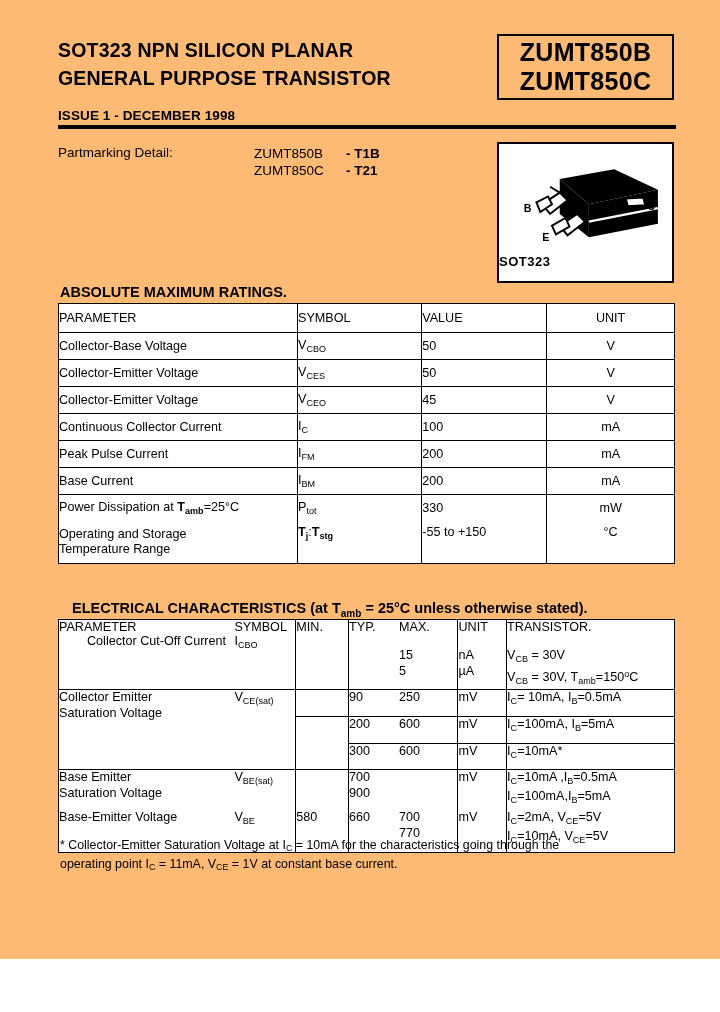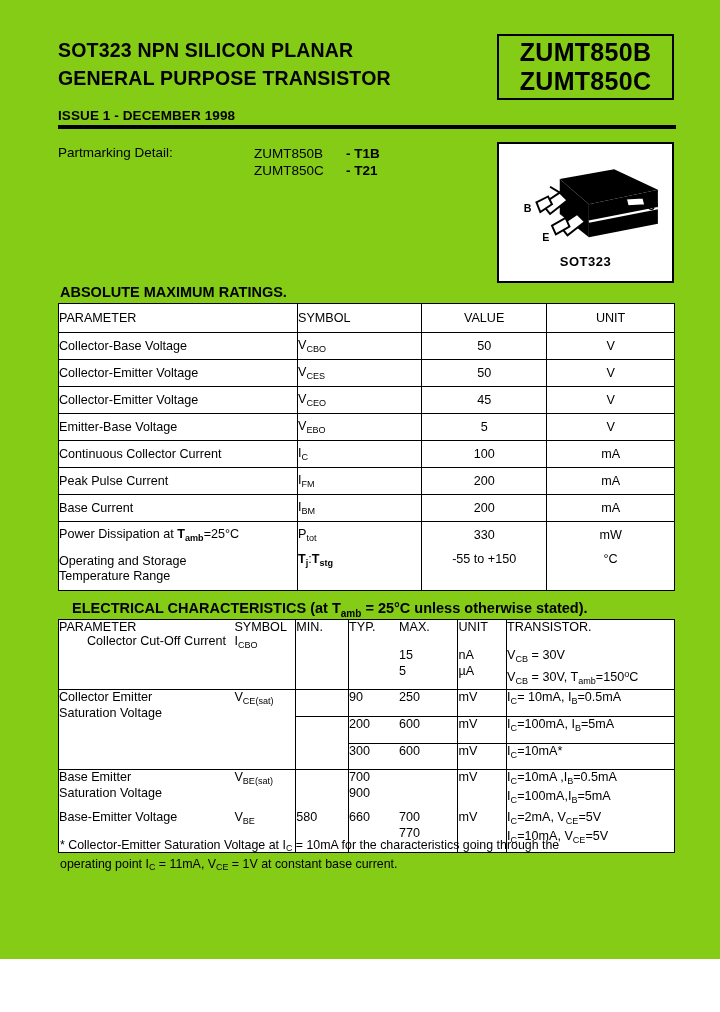--- a/index.html
+++ b/index.html
@@ -13,21 +13,21 @@
     font-family: "Liberation Sans", sans-serif;
     color: #000000;
     position: relative;
     overflow: hidden;
   }
   .page {
     position: absolute;
     left: 0; top: 0;
     width: 720px;
     height: 959px;
-    background: #84cc16;
+    background: #fdba74;
   }
 
   
   .header {
     position: absolute;
     left: 58px; top: 36px;
     width: 618px;
   }
   .title-block {
     position: absolute;
@@ -111,21 +111,20 @@
   .pkg-inner {
     position: absolute;
     left: 0; top: 0;
     width: 100%;
     height: 100%;
   }
   .pkg-label {
     position: absolute;
     left: 0; right: 0;
     bottom: 12px;
-    text-align: center;
     font-size: 13px;
     font-weight: bold;
     letter-spacing: 0.5px;
   }
 
   
   .sec-head {
     position: absolute;
     font-size: 14.5px;
     font-weight: bold;
@@ -152,21 +151,21 @@
     background: #fff;
   }
   .cellpad {
     padding: 4px 8px;
   }
 
   
   #amr-table { left: 58px; top: 303px; width: 617px; }
   #amr-table .c-param { width: 240px; text-align: left; }
   #amr-table .c-sym   { width: 124px; text-align: left; }
-  #amr-table .c-val   { width: 125px; text-align: center; }
+  #amr-table .c-val   { width: 125px; text-align: left; }
   #amr-table .c-unit  { width: 128px; text-align: center; }
   #amr-table td { height: 26px; }
   #amr-table .hdr td { height: 28px; }
   .tworow { line-height: 15px; }
 
   
   #ec-table { left: 58px; top: 619px; width: 617px; }
   #ec-table td { vertical-align: top; }
   #ec-table .c-param { width: 160px; text-align: left; }
   #ec-table .c-sym   { width: 62px;  text-align: left; }
@@ -279,26 +278,20 @@
         <td class="c-val cellpad">50</td>
         <td class="c-unit cellpad">V</td>
       </tr>
       <tr>
         <td class="c-param cellpad">Collector-Emitter Voltage</td>
         <td class="c-sym cellpad"><span>V</span><sub>CEO</sub></td>
         <td class="c-val cellpad">45</td>
         <td class="c-unit cellpad">V</td>
       </tr>
       <tr>
-        <td class="c-param cellpad">Emitter-Base Voltage</td>
-        <td class="c-sym cellpad"><span>V</span><sub>EBO</sub></td>
-        <td class="c-val cellpad">5</td>
-        <td class="c-unit cellpad">V</td>
-      </tr>
-      <tr>
         <td class="c-param cellpad">Continuous Collector Current</td>
         <td class="c-sym cellpad"><span>I</span><sub>C</sub></td>
         <td class="c-val cellpad">100</td>
         <td class="c-unit cellpad">mA</td>
       </tr>
       <tr>
         <td class="c-param cellpad">Peak Pulse Current</td>
         <td class="c-sym cellpad"><span>I</span><sub>FM</sub></td>
         <td class="c-val cellpad">200</td>
         <td class="c-unit cellpad">mA</td>

